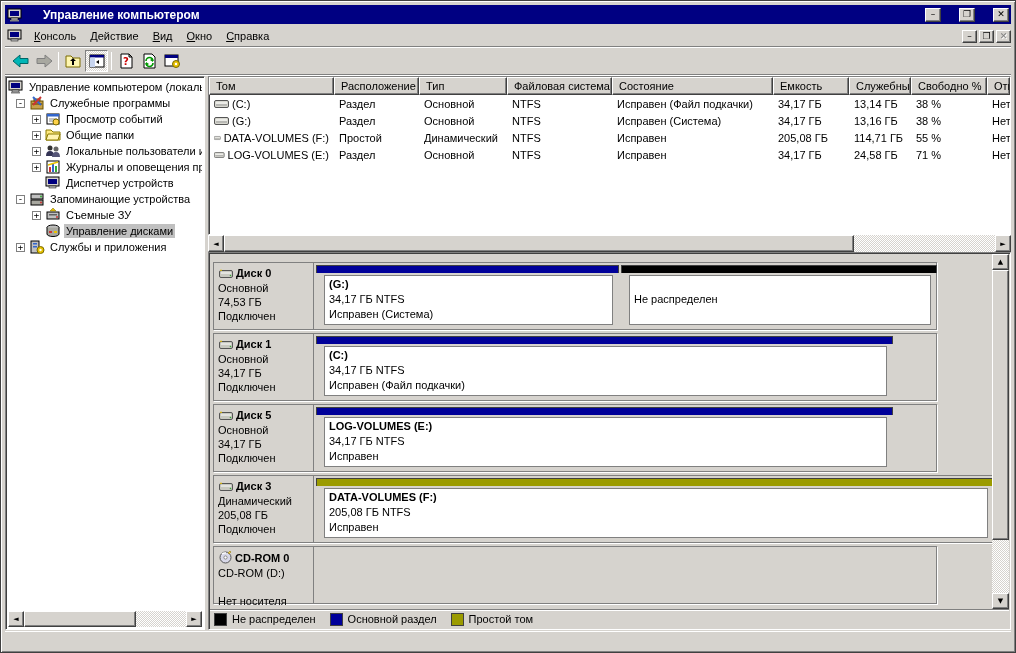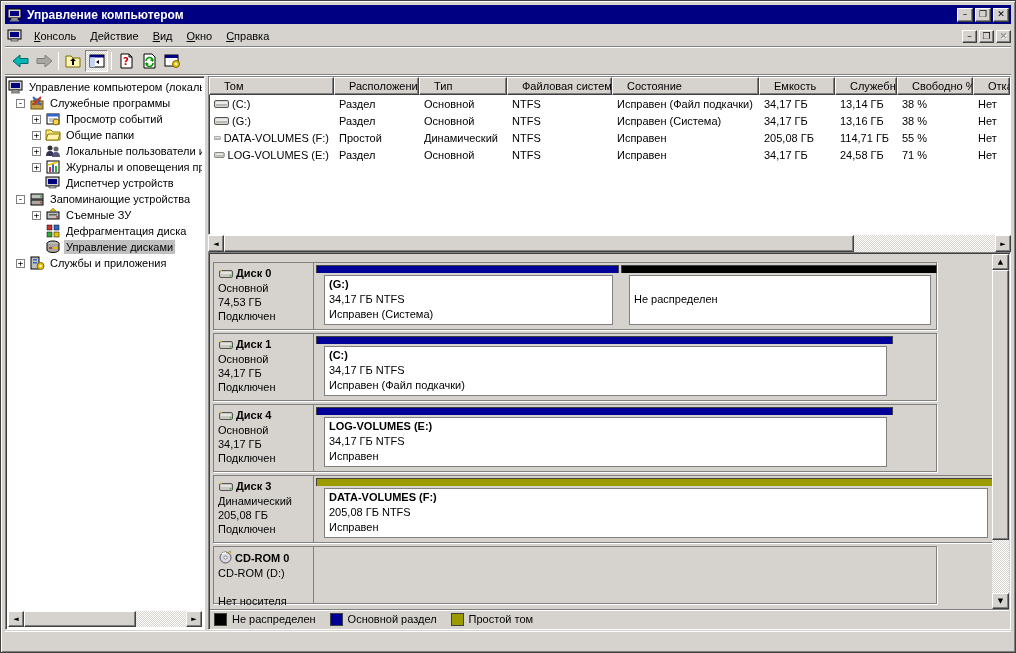--- a/index.html
+++ b/index.html
@@ -5,21 +5,21 @@
   * { margin:0; padding:0; box-sizing:border-box; }
   html,body { width:1016px; height:653px; }
   body { font-family:"Liberation Sans","DejaVu Sans",sans-serif; font-size:11px; color:#000; background:#D6D3CE; }
 
   .window { position:relative; width:1016px; height:653px; background:#D6D3CE;
             border:1px solid #404040;
             box-shadow: inset 1px 1px 0 #fff, inset -1px -1px 0 #808080; }
 
   
   .titlebar { position:absolute; left:4px; top:4px; right:4px; height:19px;
-              display:flex; align-items:center; padding:0 2px; color:#fff; }
+              display:flex; align-items:center; padding:0 2px; color:#fff;gap:16px; }
   .titlebar .ttext { font-weight:bold; font-size:12px; margin-left:4px; flex:1;
                      white-space:nowrap; overflow:hidden; }
   .winbtn { width:16px; height:14px; background:#D6D3CE; margin-left:2px;
             border:1px solid; border-color:#fff #404040 #404040 #fff;
             box-shadow: inset -1px -1px 0 #808080;
             display:flex; align-items:center; justify-content:center;
             font-size:9px; line-height:1; color:#000; font-family:"DejaVu Sans",sans-serif; }
   .winbtn.disabled { color:#808080; text-shadow:1px 1px 0 #fff; }
 
   
@@ -60,25 +60,25 @@
   .ticon { width:16px; height:16px; min-width:16px; margin-right:3px; }
   .tlabel { padding:1px 2px; }
   .trow.sel .tlabel { background:#C0C0C0; }
 
   .rightpane { position:absolute; left:203px; top:0; right:0; height:100%; }
 
   
   .listpane { position:absolute; left:0; top:0; right:0; height:159px; background:#fff; overflow:hidden; }
   .lheader { display:flex; height:18px; }
   .hcell { background:#D6D3CE; border:1px solid; border-color:#fff #404040 #404040 #fff;
-           box-shadow: inset -1px -1px 0 #808080; padding:2px 14px; white-space:nowrap; overflow:hidden; }
+           box-shadow: inset -1px -1px 0 #808080; padding:2px 6px; white-space:nowrap; overflow:hidden; }
   .lrow { display:flex; height:17px; align-items:center; }
   .lc { padding:0 5px; white-space:nowrap; overflow:hidden; display:flex; align-items:center; }
   .c0 { width:125px; } .c1 { width:85px; } .c2 { width:88px; } .c3 { width:105px; }
-  .c4 { width:147px; } .c5 { width:76px; } .c6 { width:62px; } .c7 { width:76px; }
+  .c4 { width:161px; } .c5 { width:76px; } .c6 { width:62px; } .c7 { width:76px; }
   .c8 { flex:1; min-width:0; }
   .volicon { margin-right:3px; }
 
   
   .trough { background-image:
               linear-gradient(45deg,#fff 25%,transparent 25%,transparent 75%,#fff 75%),
               linear-gradient(45deg,#fff 25%,#D6D3CE 25%,#D6D3CE 75%,#fff 75%);
             background-size:2px 2px; background-position:0 0,1px 1px; }
   .sbtn { background:#D6D3CE; border:1px solid; border-color:#fff #404040 #404040 #fff;
           box-shadow: inset -1px -1px 0 #808080, inset 1px 1px 0 #D6D3CE;
@@ -329,31 +329,20 @@
               <svg width="16" height="16" viewBox="0 0 16 16">
                 <rect x="2" y="5" width="12" height="7" fill="#c0c0c0" stroke="#000"></rect>
                 <rect x="4" y="7" width="8" height="1.5" fill="#606060"></rect>
                 <circle cx="12" cy="10" r="1" fill="#cc3333"></circle>
                 <path d="M5 4 L8 1 L11 4 Z" fill="#E8C200" stroke="#7a6a00" stroke-width="0.5"></path>
               </svg>
             </span>
           <span class="tlabel">Съемные ЗУ</span>
         </div>
 
-        <div class="trow" style="padding-left:37px">
-          <span class="ticon">
-              <svg width="16" height="16" viewBox="0 0 16 16">
-                <rect x="2" y="2" width="5" height="5" fill="#cc3333" stroke="#000" stroke-width="0.5"></rect>
-                <rect x="9" y="2" width="5" height="5" fill="#3366cc" stroke="#000" stroke-width="0.5"></rect>
-                <rect x="2" y="9" width="5" height="5" fill="#33aa33" stroke="#000" stroke-width="0.5"></rect>
-                <rect x="9" y="9" width="5" height="5" fill="#E8C200" stroke="#000" stroke-width="0.5"></rect>
-              </svg>
-            </span>
-          <span class="tlabel">Дефрагментация диска</span>
-        </div>
 
         <div class="trow sel" style="padding-left:37px">
           <span class="ticon">
               <svg width="16" height="16" viewBox="0 0 16 16">
                 <ellipse cx="8" cy="4.5" rx="6" ry="2.5" fill="#c0c0c0" stroke="#000"></ellipse>
                 <path d="M2 4.5 L2 11 A6 2.5 0 0 0 14 11 L14 4.5" fill="#a8a8a0" stroke="#000"></path>
                 <rect x="4" y="8" width="3" height="2" fill="#cc3333"></rect>
                 <rect x="9" y="8" width="3" height="2" fill="#E8C200"></rect>
               </svg>
             </span>
@@ -547,21 +536,21 @@
 
           <div class="drow h68">
             <div class="dhdr">
               <div class="dname">
                   <svg width="16" height="11" viewBox="0 0 16 11">
                     <rect x="1.5" y="2.5" width="13" height="7" rx="1.5" fill="#c8c8c0" stroke="#555"></rect>
                     <line x1="3" y1="5" x2="13" y2="5" stroke="#fff"></line>
                     <circle cx="12.5" cy="7.5" r="0.8" fill="#33aa33"></circle>
                     <path d="M3 1 L4 3 L2 3 Z" fill="#E8C200"></path>
                   </svg>
-                  <span>Диск 4</span>
+                  <span>Диск 5</span>
                 </div>
               <div class="dline">Основной</div>
               <div class="dline">34,17 ГБ</div>
               <div class="dline">Подключен</div>
             </div>
             <div class="dbody">
               <div class="part" style="width:577px">
                 <div class="pstrip" style="background: rgb(0, 0, 153);"></div>
                 <div class="pbody">
                   <div class="pt">LOG-VOLUMES  (E:)</div>

